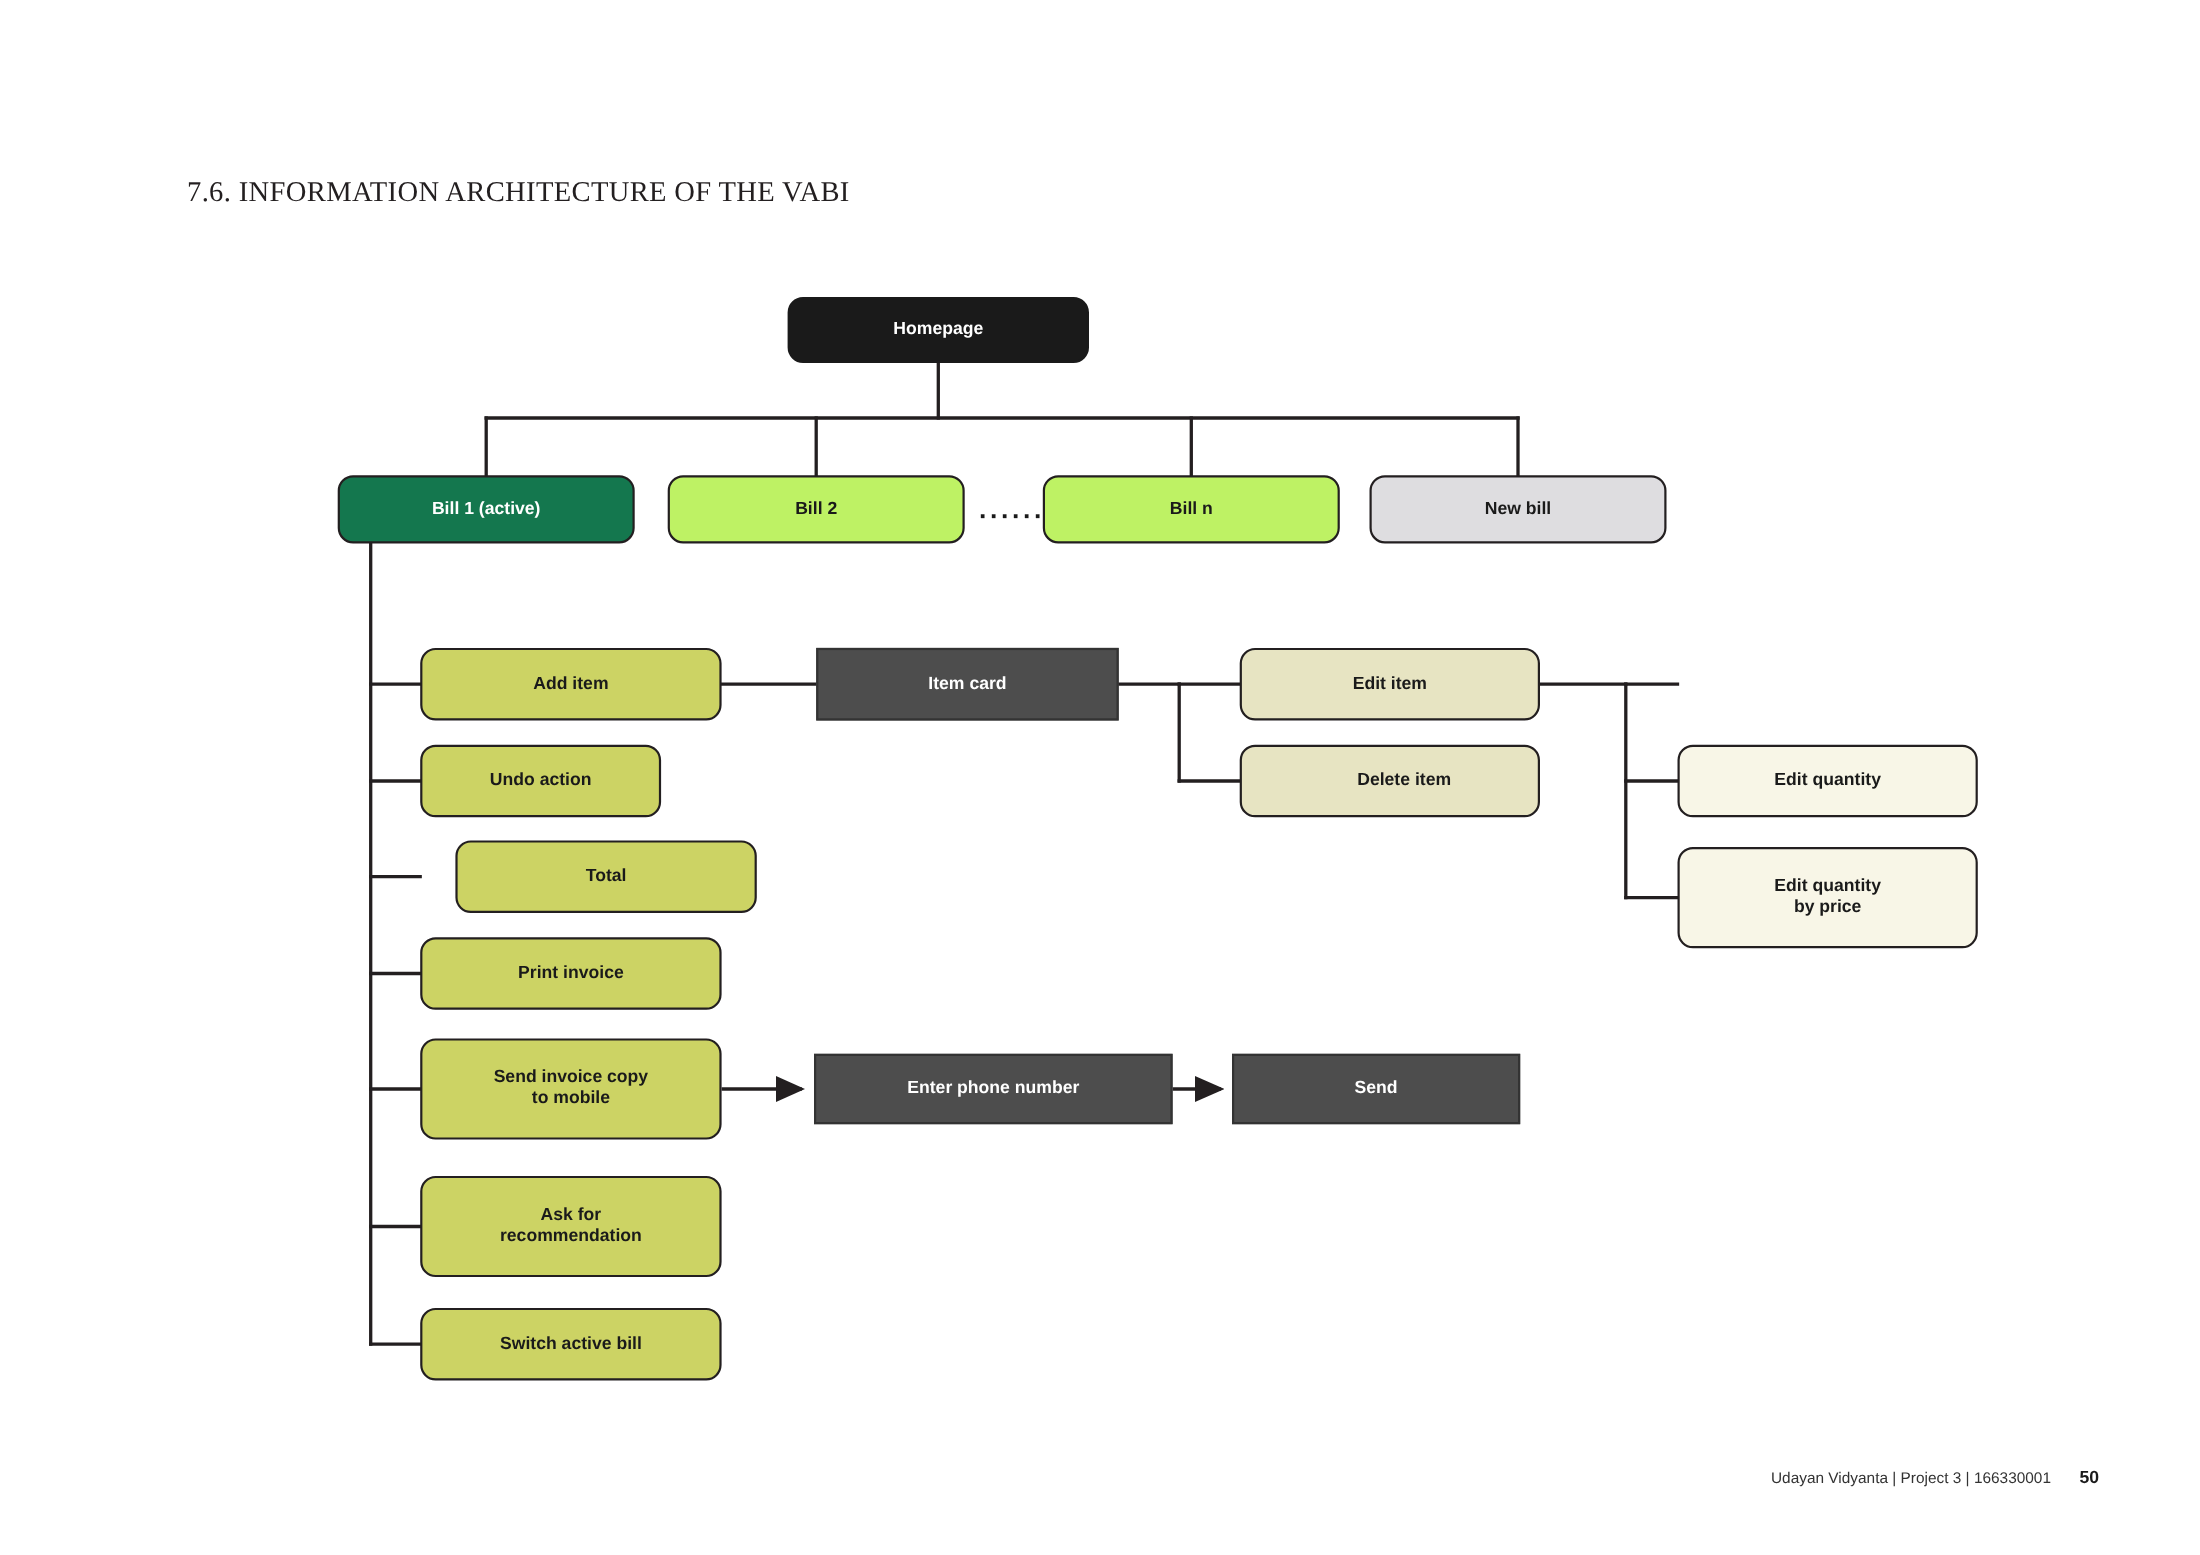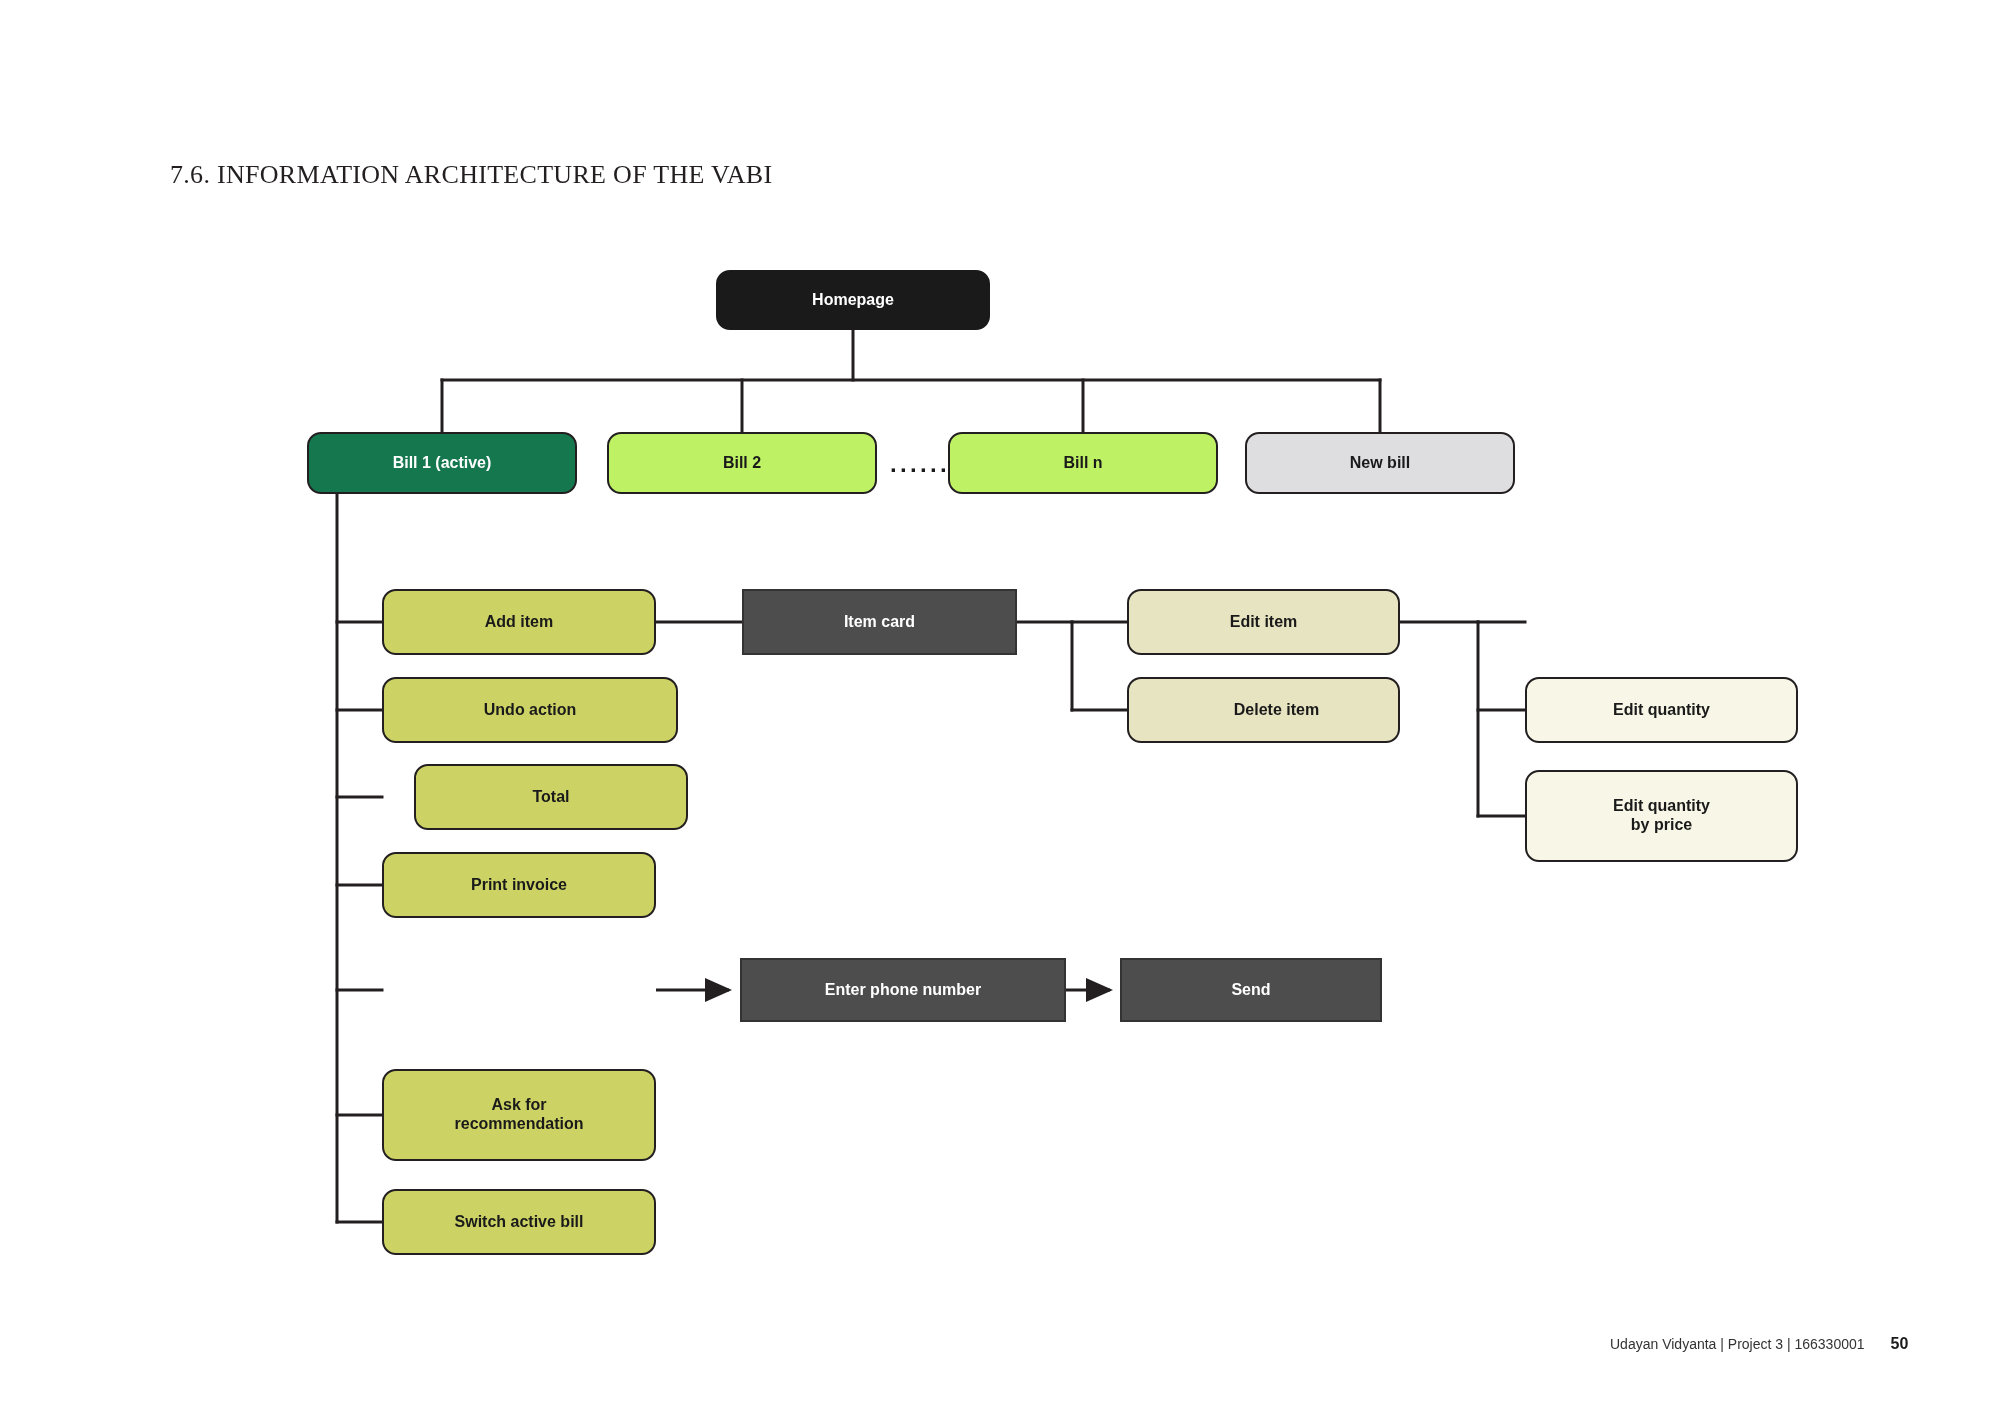--- a/index.html
+++ b/index.html
@@ -194,26 +194,28 @@
     <div class="node rounded n-green" style="left:607px; top:432px; width:270px; height:62px;">Bill 2</div>
 
     <div class="dots" style="left:890px; top:456px;">·······</div>
 
     <div class="node rounded n-green" style="left:948px; top:432px; width:270px; height:62px;">Bill n</div>
 
     <div class="node rounded n-grey" style="left:1245px; top:432px; width:270px; height:62px;">New bill</div>
 
     <div class="node rounded n-khaki" style="left:382px; top:589px; width:274px; height:66px;">Add item</div>
 
-    <div class="node rounded n-khaki" style="left:382px; top:677px; width:296px; height:66px;">Undo action</div>
+    <div class="node rounded n-khaki" style="left:382px; top:677px; width:219px; height:66px;">Undo action</div>
 
     <div class="node rounded n-khaki" style="left:382px; top:764px; width:274px; height:66px;margin-left:32px;">Total</div>
 
     <div class="node rounded n-khaki" style="left:382px; top:852px; width:274px; height:66px;">Print invoice</div>
 
+    <div class="node rounded n-khaki" style="left:382px; top:944px; width:274px; height:92px;">Send invoice copy
+to mobile</div>
 
     <div class="node rounded n-khaki" style="left:382px; top:1069px; width:274px; height:92px;">Ask for
 recommendation</div>
 
     <div class="node rounded n-khaki" style="left:382px; top:1189px; width:274px; height:66px;">Switch active bill</div>
 
     <div class="node sharp n-darkgrey" style="left:742px; top:589px; width:275px; height:66px;">Item card</div>
 
     <div class="node rounded n-beige" style="left:1127px; top:589px; width:273px; height:66px;">Edit item</div>
 

